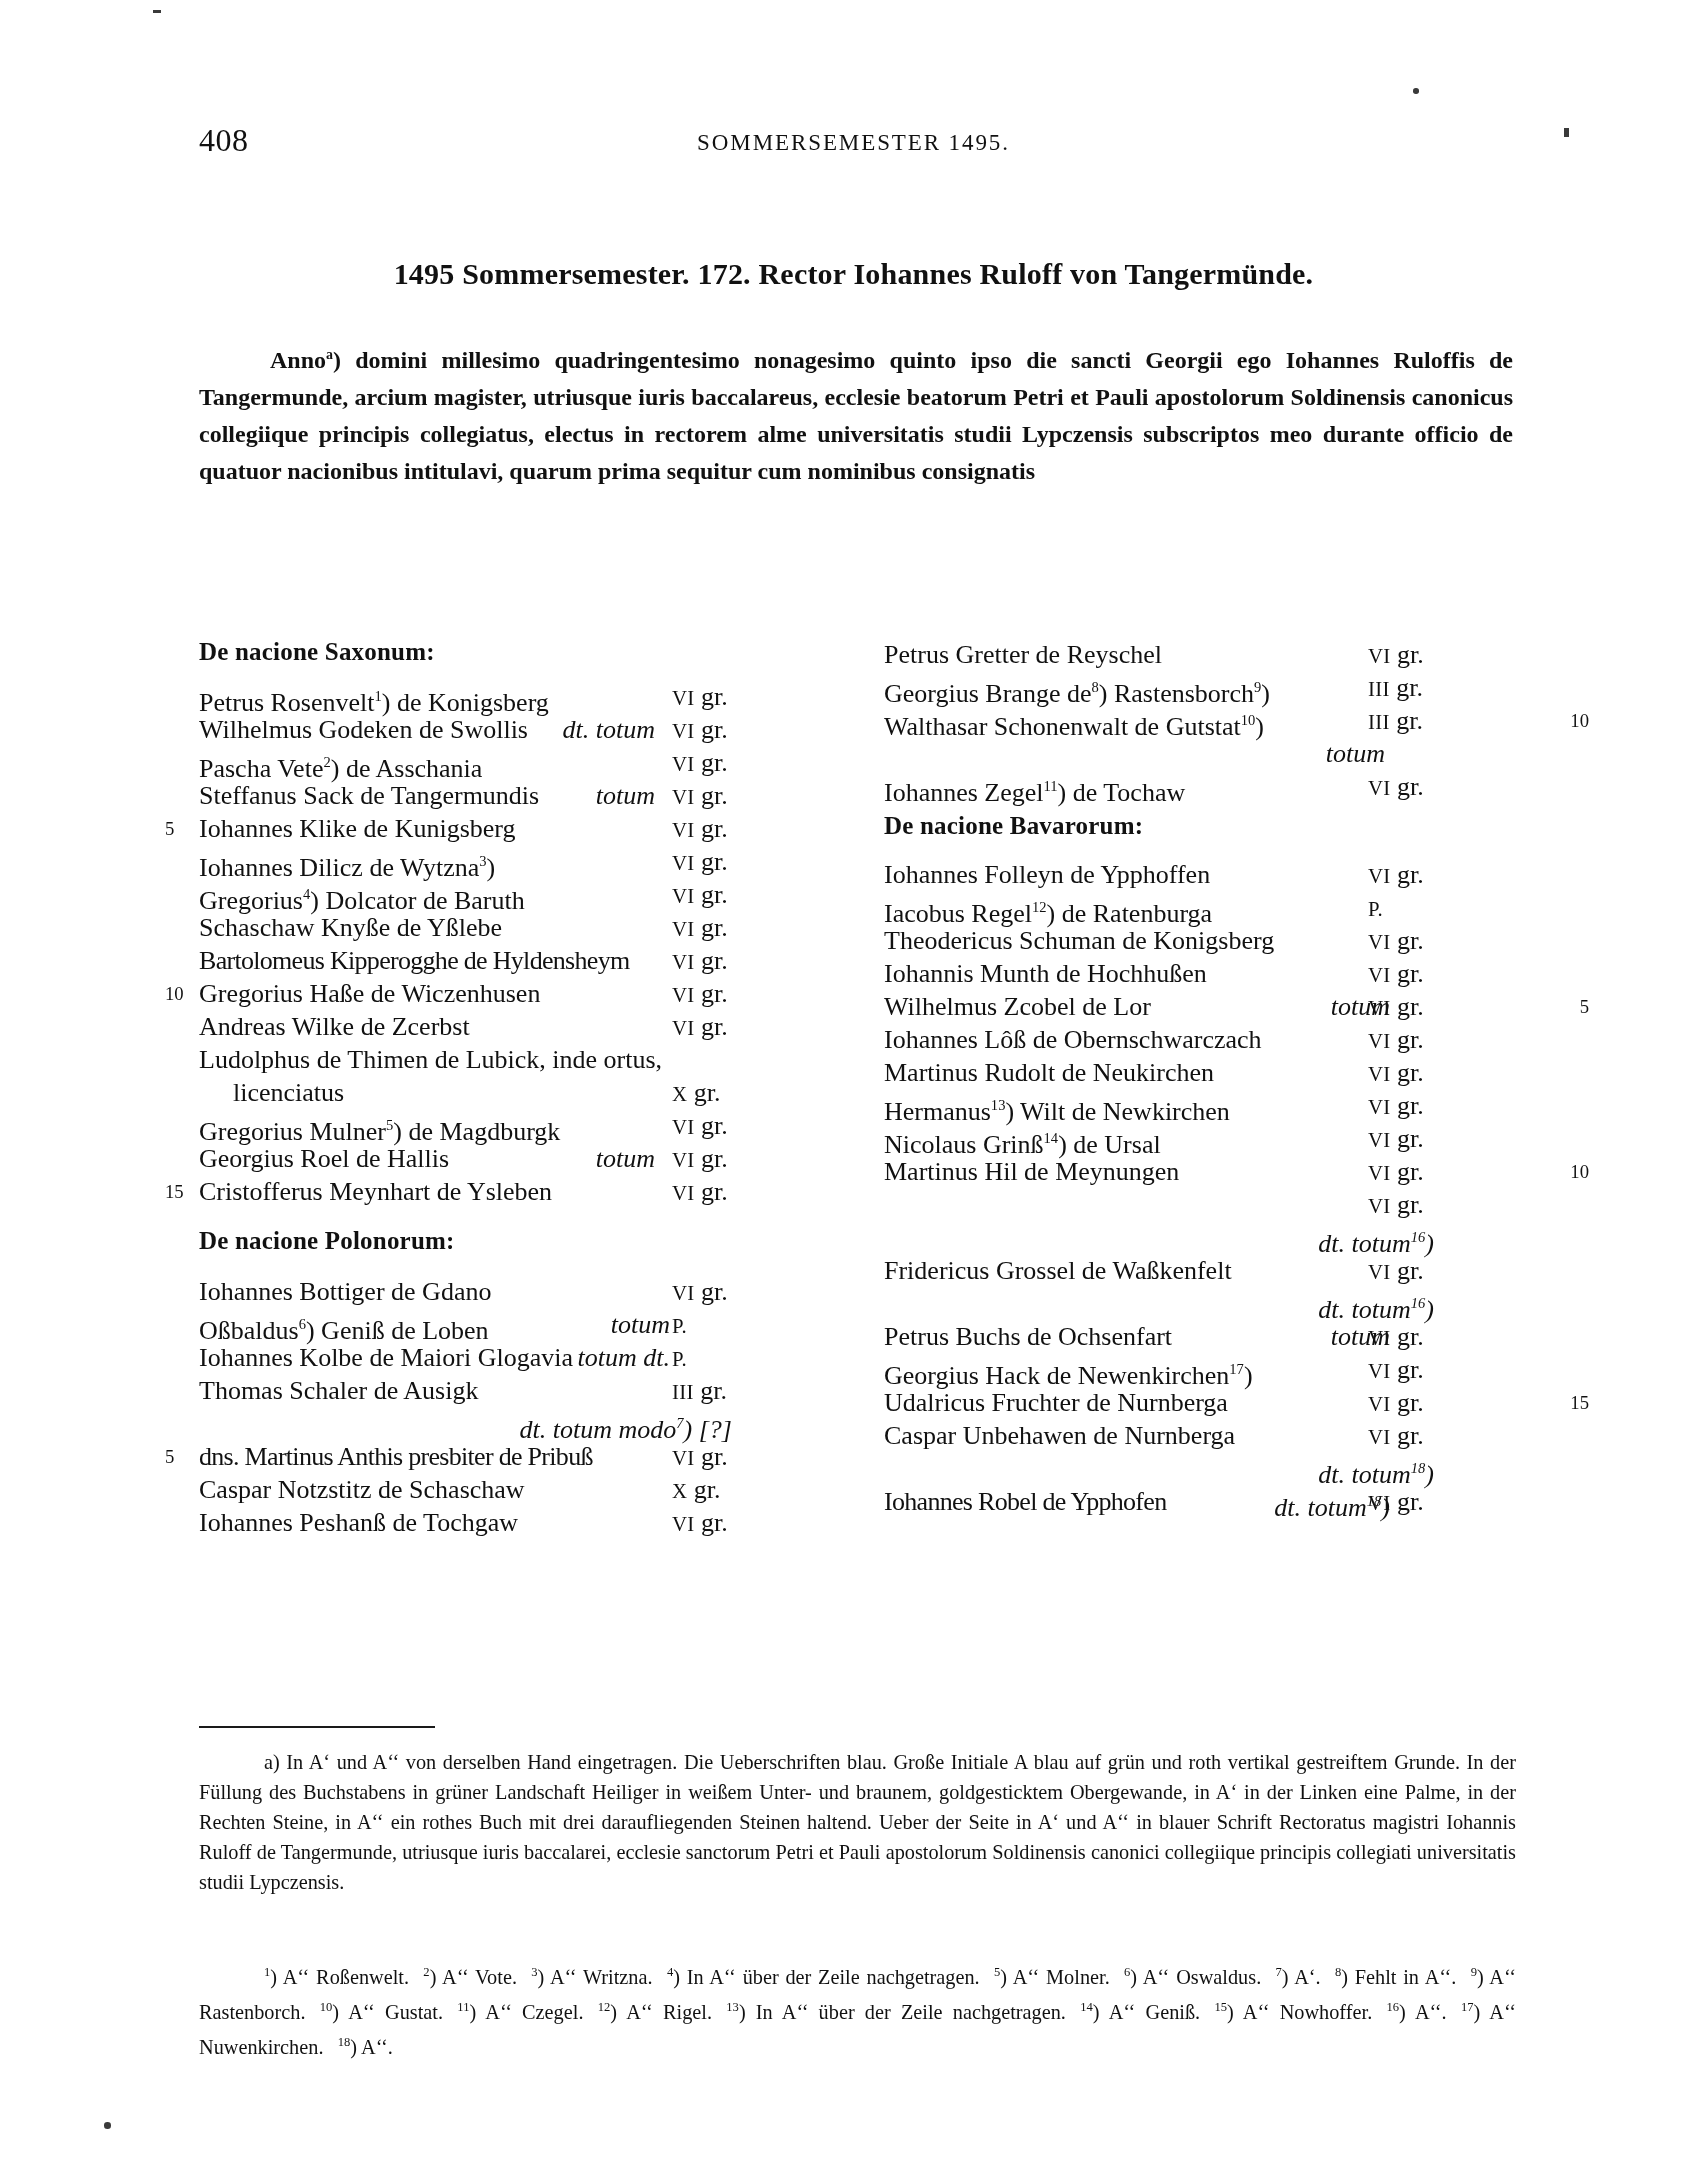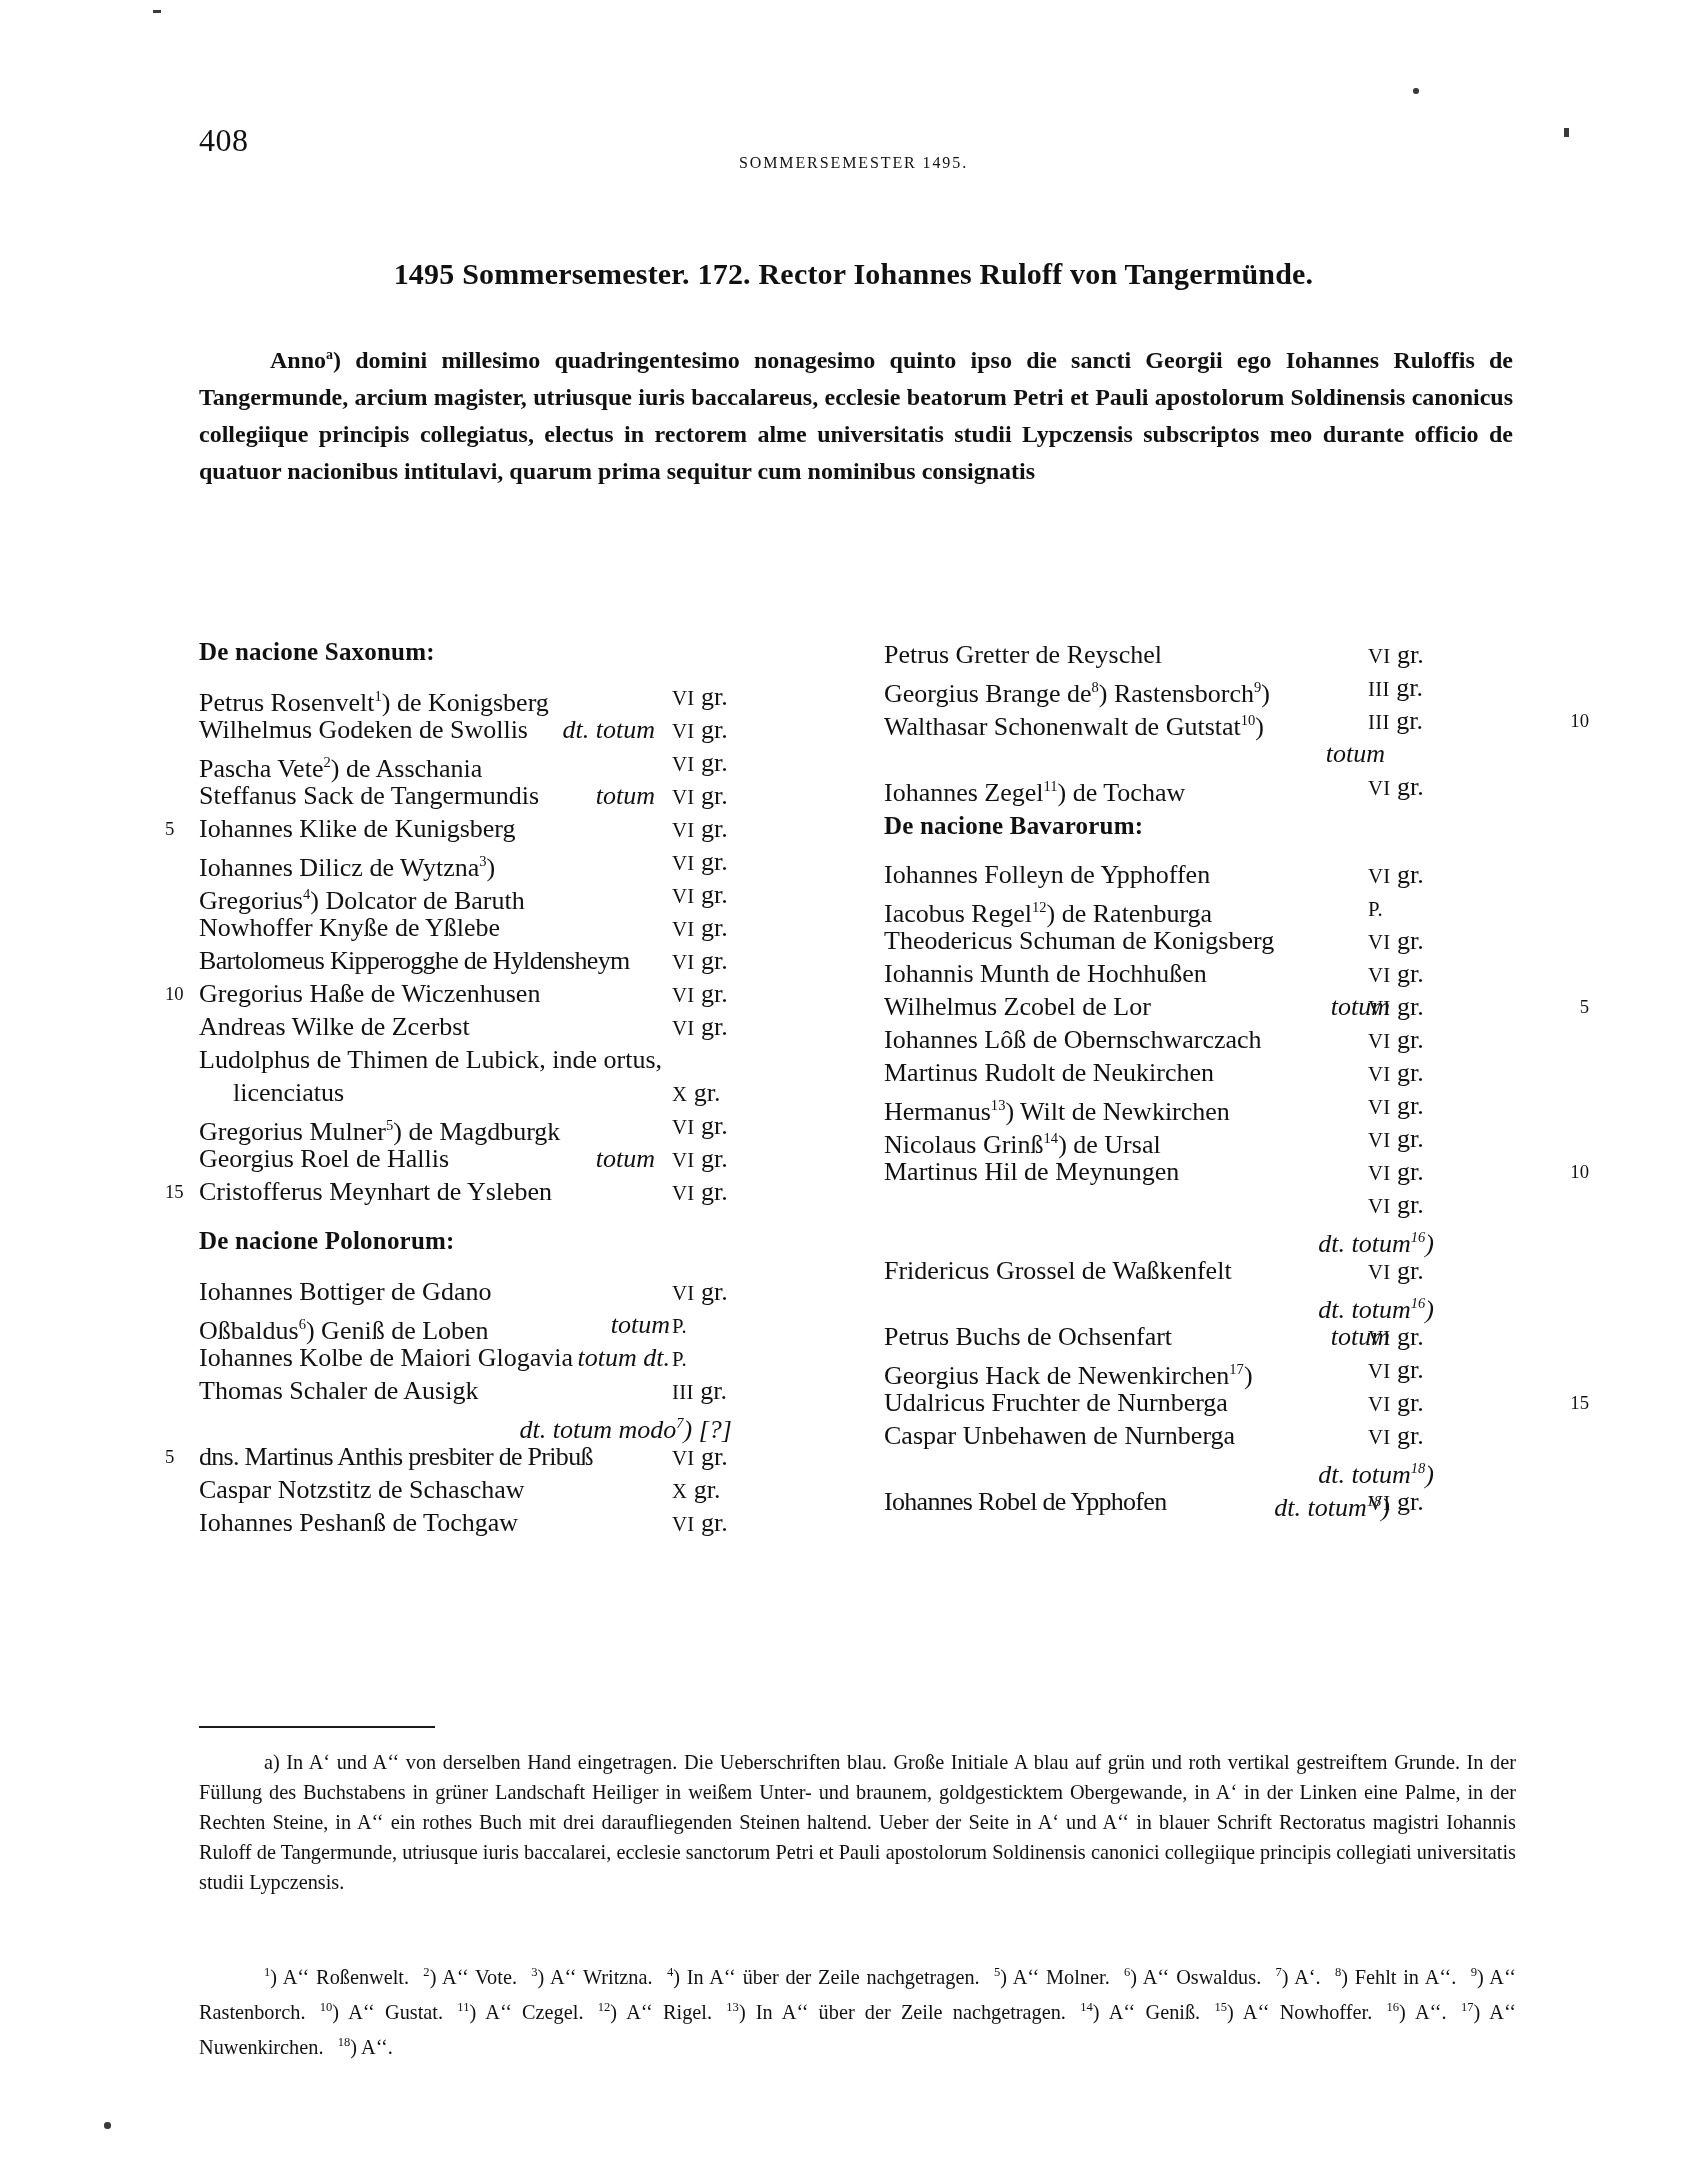--- a/index.html
+++ b/index.html
@@ -13,21 +13,21 @@
   .page { position:absolute; inset:0; }
 
   
   .runhead { position:absolute; top:122px; left:0; width:100%; height:38px; }
   .folio {
     position:absolute; left:199px; top:0;
     font-size:32px; letter-spacing:0.5px;
   }
   .runtitle {
     position:absolute; left:0; top:7.7px; width:100%;
-    text-align:center; font-size:16px; letter-spacing:1.9px;margin-top:24px;
+    text-align:center; font-size:23px; letter-spacing:1.9px;
   }
 
   
   .mainhead {
     position:absolute; top:257px; left:0; width:100%;
     text-align:center;
     font-size:30px; font-weight:bold;
     letter-spacing:0.2px;
   }
 
@@ -154,21 +154,21 @@
           </div>
           <div class="entry">
             <span class="nm">Iohannes Dilicz de Wytzna<sup>3</sup>)</span>
             <span class="amt" style="left: 473px;"><span class="rn" style="font-size: 0.8em;">VI</span> gr.</span>
           </div>
           <div class="entry">
             <span class="nm">Gregorius<sup>4</sup>) Dolcator de Baruth</span>
             <span class="amt" style="left: 473px;"><span class="rn" style="font-size: 0.8em;">VI</span> gr.</span>
           </div>
           <div class="entry">
-            <span class="nm">Nowhoffer Knyße de Yßlebe</span>
+            <span class="nm">Schaschaw Knyße de Yßlebe</span>
             <span class="amt" style="left: 473px;"><span class="rn" style="font-size: 0.8em;">VI</span> gr.</span>
           </div>
           <div class="entry">
             <span class="nm" style="letter-spacing: -0.7px;">Bartolomeus Kipperogghe de Hyldensheym</span>
             <span class="amt" style="left: 473px;"><span class="rn" style="font-size: 0.8em;">VI</span> gr.</span>
           </div>
           <div class="entry">
             <span class="lineno" style="left: -34px;">10</span>
             <span class="nm">Gregorius Haße de Wiczenhusen</span>
             <span class="amt" style="left: 473px;"><span class="rn" style="font-size: 0.8em;">VI</span> gr.</span>

